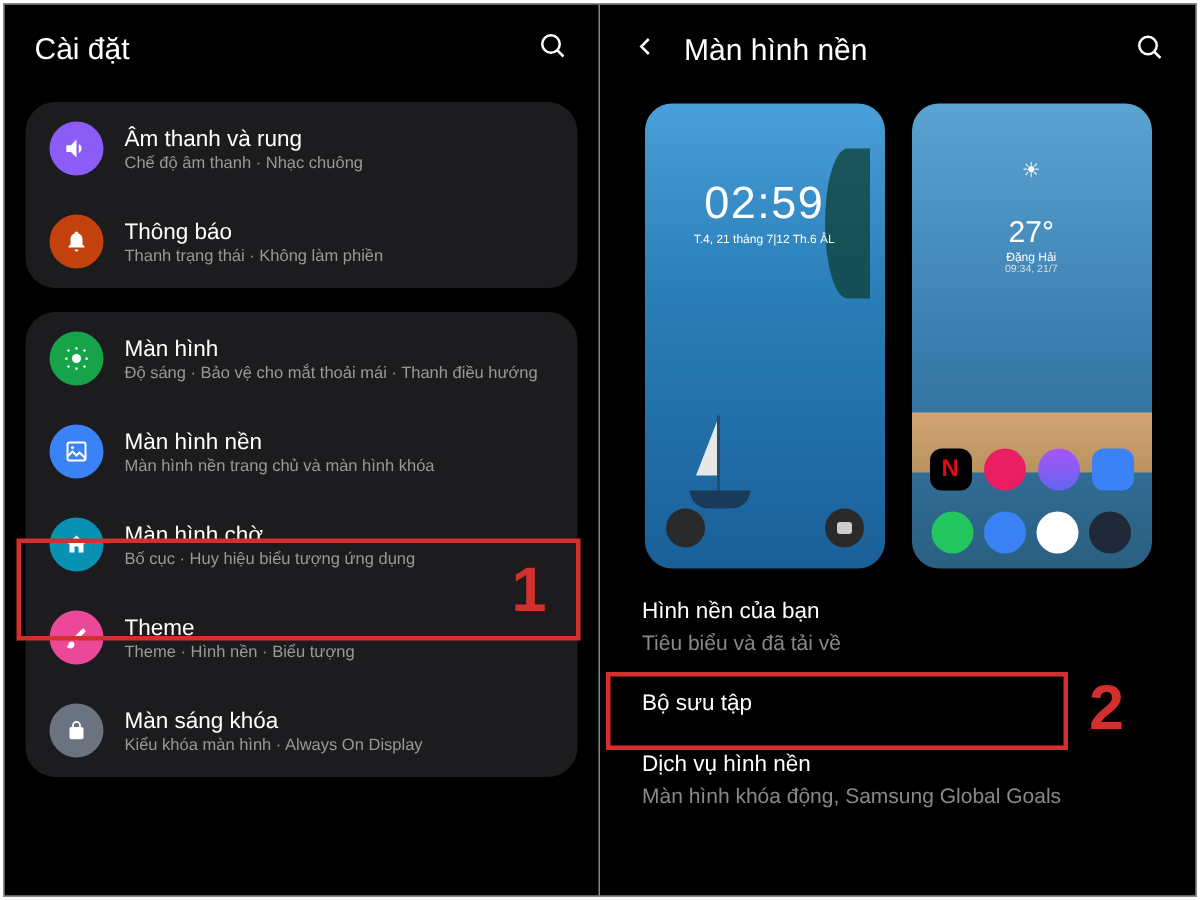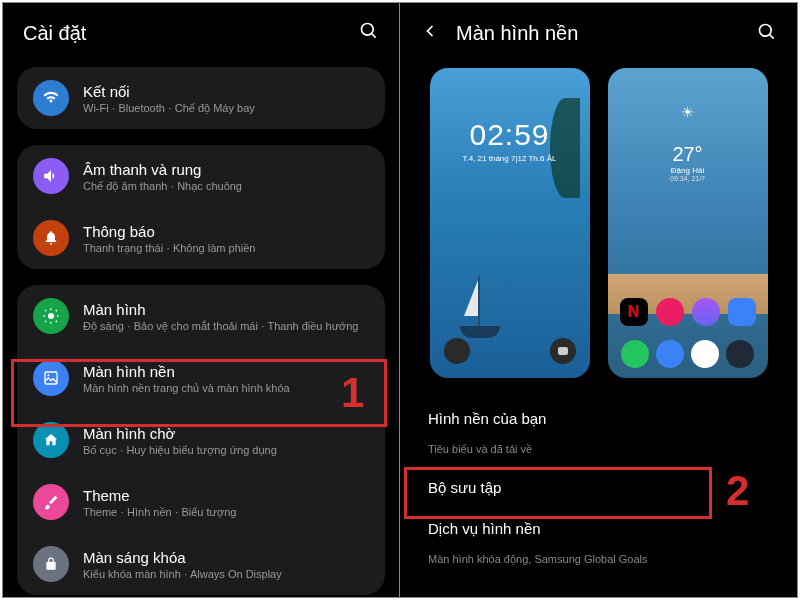--- a/index.html
+++ b/index.html
@@ -51,57 +51,44 @@
   .pv-weather-loc { font-size: 8px; }
   .pv-weather-det { font-size: 7px; color: #ddd; }
   .pv-beach { position: absolute; bottom: 64px; left: 0; right: 0; height: 40px; background: linear-gradient(to bottom, #d4a574, #b8935f); }
   .pv-dock { position: absolute; bottom: 10px; left: 0; right: 0; display: flex; justify-content: space-around; padding: 0 10px; }
   .pv-dock-icon { width: 28px; height: 28px; border-radius: 50%; }
   .pv-apps { position: absolute; bottom: 52px; left: 0; right: 0; display: flex; justify-content: space-around; padding: 0 8px; }
   .pv-app { width: 28px; height: 28px; border-radius: 8px; }
   .pv-camera { position: absolute; bottom: 14px; right: 14px; width: 26px; height: 26px; border-radius: 50%; background: #2a2a2a; display: flex; align-items: center; justify-content: center; }
   .pv-camera::after { content: ''; width: 10px; height: 8px; background: #ccc; border-radius: 2px; }
   .pv-phone { position: absolute; bottom: 14px; left: 14px; width: 26px; height: 26px; border-radius: 50%; background: #2a2a2a; }
-  .bottom-list { padding: 20px 0; }
+  .bottom-list { padding: 8px 0; }
   .bottom-item { padding: 12px 28px; position: relative; }
   .bottom-title { color: #fff; font-size: 15px; }
-  .bottom-sub { color: #888; font-size: 11px; margin-top: 16px; }
+  .bottom-sub { color: #888; font-size: 14px; margin-top: 4px; }
   .rel-wrap { position: relative; }
 </style>
 </head>
 <body>
 
 <div class="container">
 
   <div class="panel panel-left">
     <div class="header">
       <div class="header-left">
         <span class="header-title">Cài đặt</span>
       </div>
       <span class="search-icon">
         <svg viewBox="0 0 24 24">
             <circle cx="10" cy="10" r="7"></circle>
             <line x1="20" y1="20" x2="15" y2="15"></line>
           </svg>
       </span>
     </div>
 
-    <div class="group">
-      <div class="item">
-        <div class="item-icon ic-wifi">
-          <svg width="18" height="18" viewBox="0 0 24 24" fill="#fff">
-              <path d="M12 18c1.1 0 2-.9 2-2s-.9-2-2-2-2 .9-2 2 .9 2 2 2zm-6-6c1.7-1.7 3.8-2.5 6-2.5s4.3.8 6 2.5l-2 2c-1.1-1.1-2.5-1.6-4-1.6s-2.9.5-4 1.6l-2-2zm-4-4c2.8-2.8 6.4-4.2 10-4.2s7.2 1.4 10 4.2l-2 2c-2.2-2.2-5-3.3-8-3.3s-5.8 1.1-8 3.3l-2-2z"></path>
-            </svg>
-        </div>
-        <div class="item-text">
-          <div class="item-title">Kết nối</div>
-          <div class="item-sub">Wi-Fi · Bluetooth · Chế độ Máy bay</div>
-        </div>
-      </div>
-    </div>
 
     <div class="group">
       <div class="item">
         <div class="item-icon ic-sound">
           <svg width="18" height="18" viewBox="0 0 24 24" fill="#fff">
               <path d="M3 9v6h4l5 5V4L7 9H3zm13.5 3c0-1.8-1-3.3-2.5-4v8c1.5-.7 2.5-2.2 2.5-4z"></path>
             </svg>
         </div>
         <div class="item-text">
           <div class="item-title">Âm thanh và rung</div>

